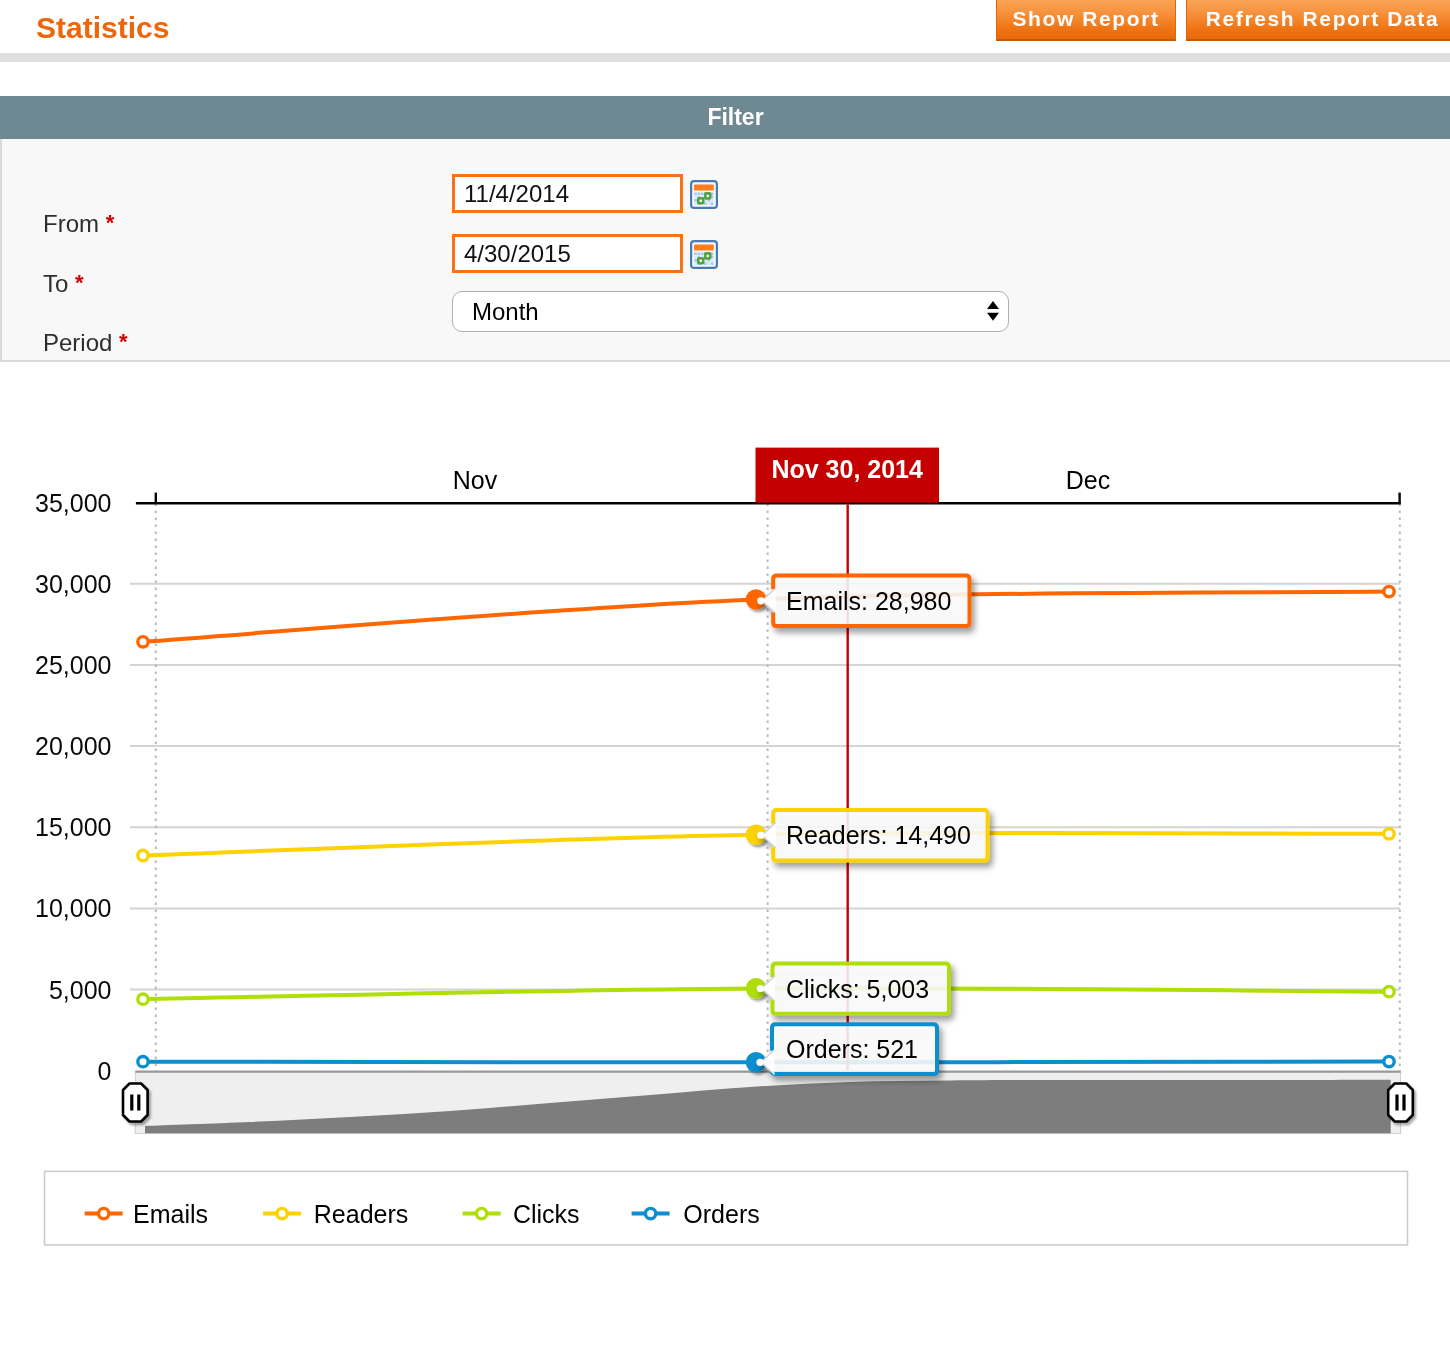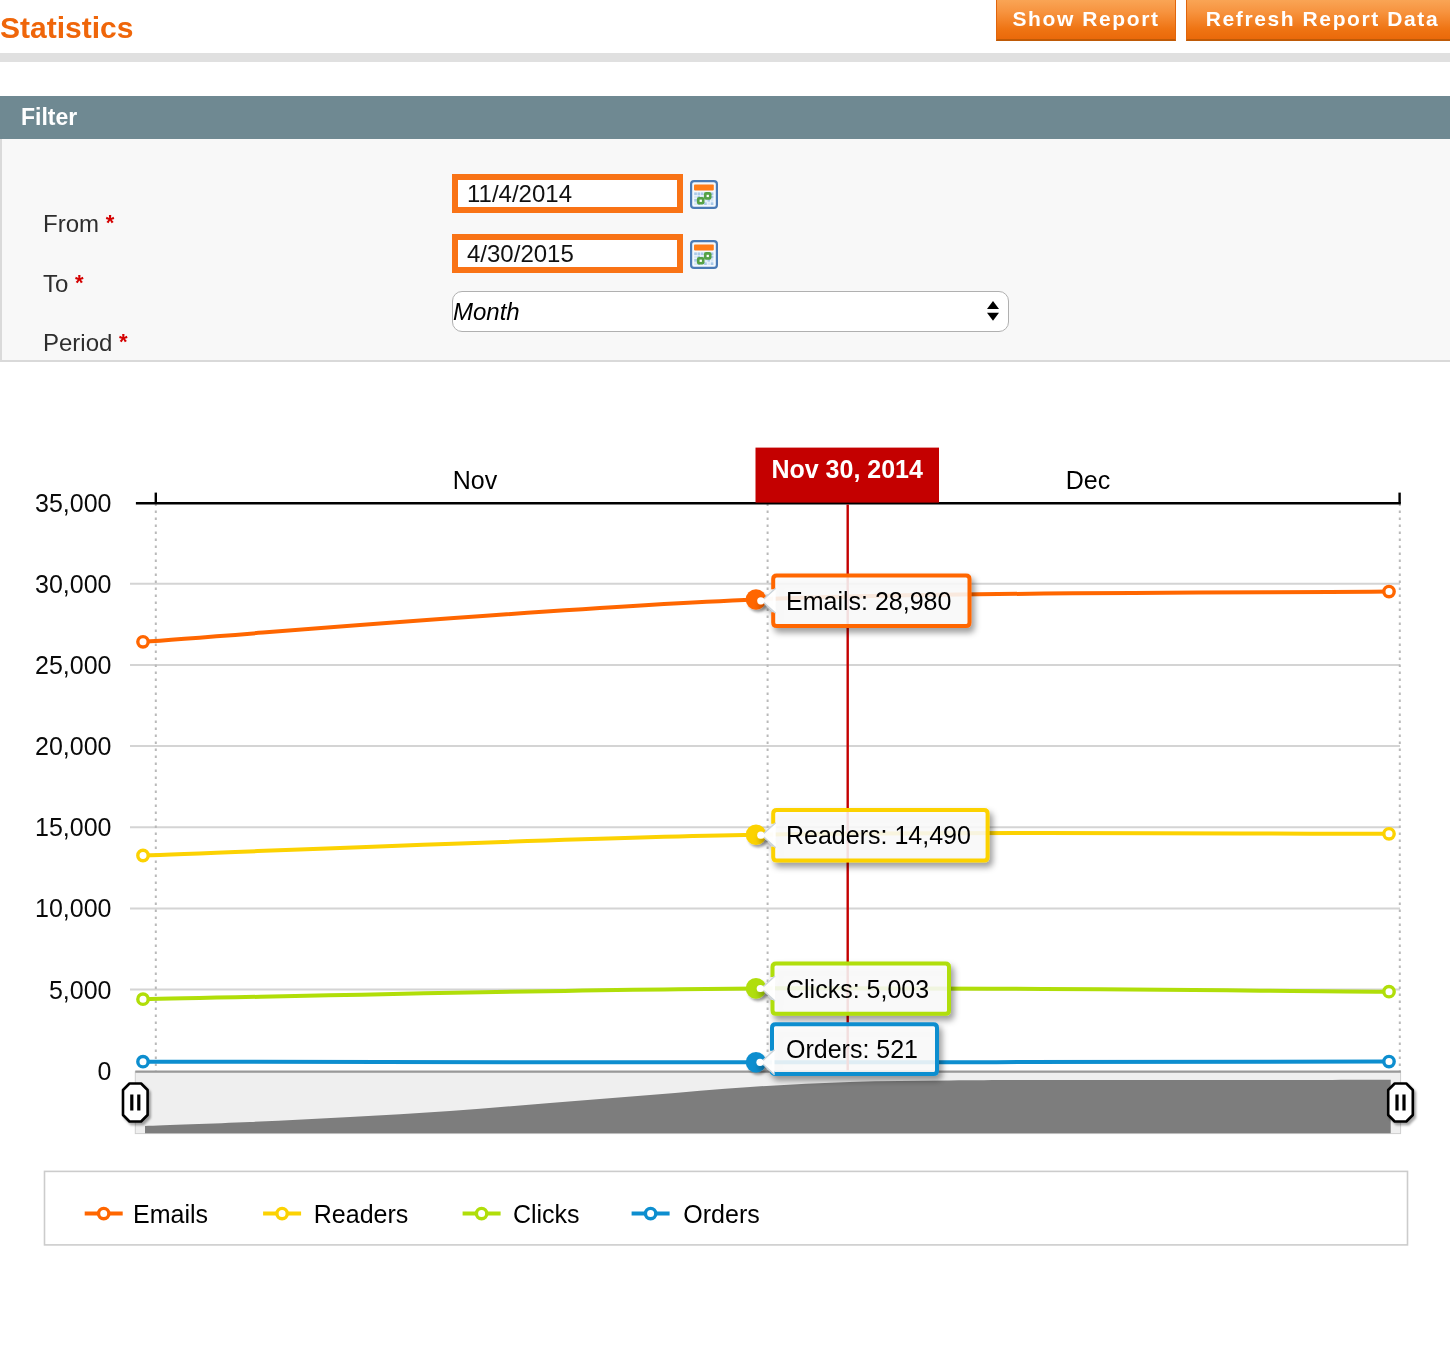--- a/index.html
+++ b/index.html
@@ -1,27 +1,27 @@
 <!DOCTYPE html>
 <html><head>
 <meta charset="utf-8">
 <style>
 html,body{margin:0;padding:0;background:#fff;}
 body{-webkit-font-smoothing:antialiased;filter:opacity(0.999);width:1450px;height:1360px;position:relative;overflow:hidden;font-family:"Liberation Sans",sans-serif;}
 .abs{position:absolute;}
-h1.head{position:absolute;left:0px;top:11px;margin:0;font-size:30px;font-weight:bold;color:#ef660a;letter-spacing:0px;}
+h1.head{position:absolute;left:0px;top:11px;margin:0;font-size:30px;font-weight:bold;color:#ef660a;letter-spacing:0px;padding-left:36px;}
 .btn{position:absolute;top:-12px;height:53px;box-sizing:border-box;border:1px solid #e1650c;border-bottom:2px solid #bf5a07;background:linear-gradient(180deg,#fcb469 0%,#f79440 45%,#ef7413 80%,#ea690a 100%);color:#fff;font-weight:bold;font-size:21px;letter-spacing:1.6px;text-align:center;line-height:60px;}
 .graybar{position:absolute;left:0;top:53px;width:1450px;height:9px;background:#e0e0e0;}
-.fhead{position:absolute;left:0;top:96px;width:1450px;height:43px;background:#6f8992;color:#fff;font-weight:bold;font-size:23px;line-height:43px;padding-left:21px;box-sizing:border-box;}
+.fhead{position:absolute;left:0;top:96px;width:1450px;height:43px;background:#6f8992;color:#fff;font-weight:bold;font-size:23px;line-height:43px;padding-left:21px;box-sizing:border-box;text-align:center;}
 .fbody{position:absolute;left:0;top:139px;width:1450px;height:223px;background:#f8f8f8;border-left:2px solid #dadada;border-bottom:2px solid #d9d9d9;box-sizing:border-box;}
 .flabel{position:absolute;left:43px;font-size:24px;color:#2e2e2e;margin-top:29px;}
 .req{color:#d40000;font-weight:bold;font-size:22px;vertical-align:2px;}
-.tinput{position:absolute;left:452px;width:231px;height:39px;box-sizing:border-box;border:6px solid #f97316;background:#fff;font-size:24px;color:#111;padding:0 12px 0 9px;font-family:"Liberation Sans",sans-serif;display:flex;align-items:center;}
+.tinput{position:absolute;left:452px;width:231px;height:39px;box-sizing:border-box;border:3px solid #f97316;background:#fff;font-size:24px;color:#111;padding:0 12px 0 9px;font-family:"Liberation Sans",sans-serif;display:flex;align-items:center;}
 .calico{position:absolute;left:690px;width:28px;height:29px;}
-.sel{position:absolute;left:452px;top:291px;width:557px;height:41px;box-sizing:border-box;border:1.5px solid #b0b0b0;border-radius:10px;background:#ffffff;font-size:24px;color:#000;display:flex;align-items:center;font-style:italic;}
+.sel{position:absolute;left:452px;top:291px;width:557px;height:41px;box-sizing:border-box;border:1.5px solid #b0b0b0;border-radius:10px;background:#ffffff;font-size:24px;color:#000;display:flex;align-items:center;padding-left:19px;}
 .selarr{position:absolute;left:979px;top:297px;}
 </style>
 </head>
 <body>
 <h1 class="head">Statistics</h1>
 <div class="btn" style="left:996px;width:180px;">Show Report</div>
 <div class="btn" style="left:1186px;width:273px;">Refresh Report Data</div>
 <div class="graybar"></div>
 <div class="fhead">Filter</div>
 <div class="fbody"></div>

